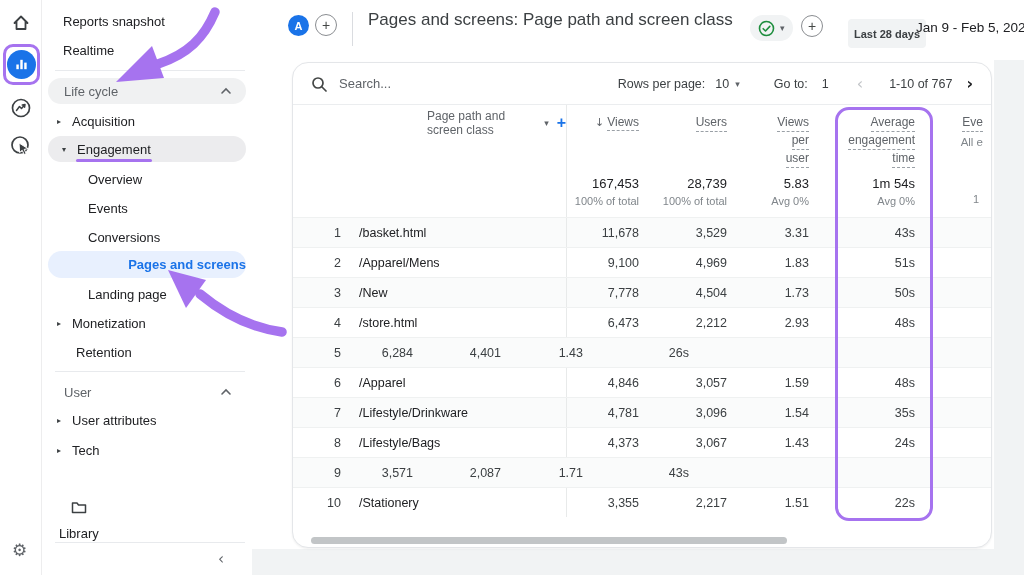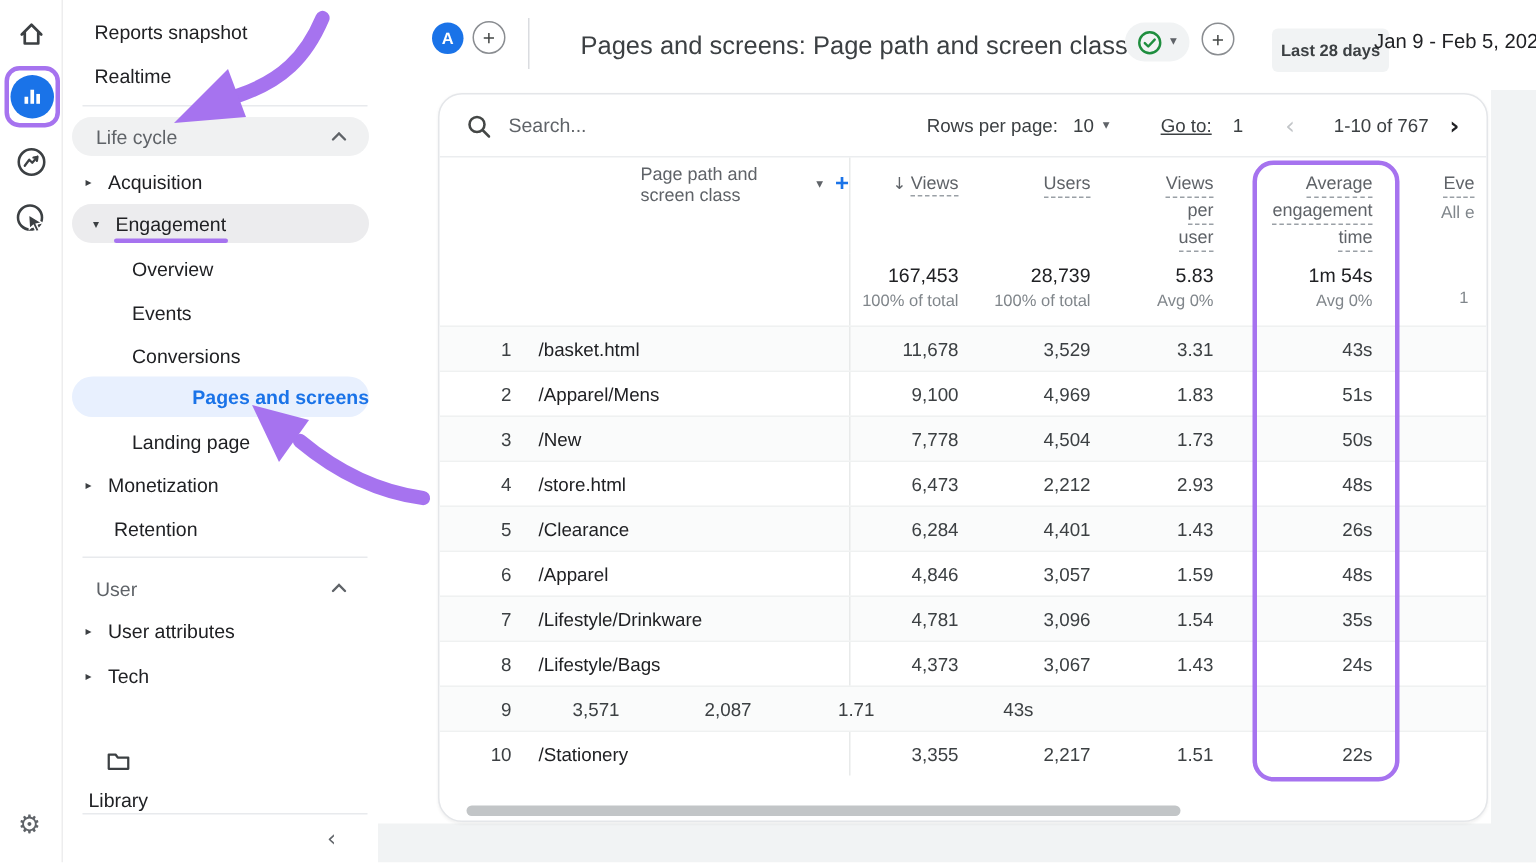--- a/index.html
+++ b/index.html
@@ -30,38 +30,38 @@
   .section-label { color:#5f6368; }
   .chev-up { margin-left:auto; margin-right:14px; }
   .eng-underline { position:absolute; left:28px; bottom:0px; width:76px; height:3px; background:#a673ef; border-radius:2px; }
   .collapse-chev { position:absolute; left:175px; top:550px; font-family:"DejaVu Sans", sans-serif; font-size:15px; color:#5f6368; cursor:pointer; }
 
   
   .topbar { position:absolute; left:252px; top:0; width:772px; height:60px; background:#fff; z-index:3; }
   .avatar { position:absolute; left:36px; top:15px; width:21px; height:21px; border-radius:50%; background:#1a73e8; color:#fff; font-size:11px; font-weight:bold; display:flex; align-items:center; justify-content:center; }
   .plus-circle { position:absolute; width:22px; height:22px; border:1px solid #8a8d91; border-radius:50%; color:#444746; font-size:14px; line-height:20px; text-align:center; cursor:pointer; background:#fff; }
   .top-divider { position:absolute; left:100px; top:12px; height:34px; border-left:1px solid #dadce0; }
-  .page-title { position:absolute; left:116px; top:21px; font-size:17px; color:#3c4043; white-space:nowrap;margin-left:19px; }
+  .page-title { position:absolute; left:116px; top:10px; font-size:17px; color:#3c4043; white-space:nowrap; }
   .check-badge { position:absolute; left:498px; top:15px; height:26px; border-radius:13px; background:#f1f3f4; display:flex; align-items:center; padding:0 8px; gap:5px; cursor:pointer; }
   .date-chip { position:absolute; left:596px; top:19px; height:29px; background:#f1f3f4; border-radius:4px; font-size:11px; font-weight:bold; color:#3c4043; display:flex; align-items:center; padding:0 6px; }
   .date-range { position:absolute; left:664px; top:20px; font-size:13.5px; color:#202124; cursor:pointer; white-space:nowrap; }
 
   
   .right-strip  { position:absolute; left:994px; top:60px; width:30px; height:515px; background:#f1f3f4; }
   .bottom-strip { position:absolute; left:252px; top:549px; width:772px; height:26px; background:#f1f3f4; }
 
   
   .card { position:absolute; left:292px; top:62px; width:700px; height:486px; background:#fff; border:1px solid #e4e6e9; border-radius:16px; overflow:hidden; z-index:2; box-shadow:0 1px 2px rgba(60,64,67,.08); }
   .toolbar { height:42px; display:flex; align-items:center; padding:0 18px; border-bottom:1px solid #ebedef; }
   .search-wrap { display:flex; align-items:center; gap:10px; flex:0 0 auto; }
   .search-input { border:none; outline:none; font-size:13px; color:#5f6368; width:150px; font-family:"Liberation Sans",sans-serif; background:transparent; }
   .search-input::placeholder { color:#5f6368; opacity:1; }
   .toolbar-right { margin-left:auto; display:flex; align-items:center; font-size:12.5px; color:#3c4043;justify-content:flex-end; }
   .rpp-value { margin-left:10px; display:flex; align-items:center; gap:6px; cursor:pointer; }
-  .goto-label { margin-left:34px;text-decoration:underline; }
+  .goto-label { margin-left:34px; }
   .goto-value { margin-left:14px; cursor:pointer; }
   .pg-chev { font-family:"DejaVu Sans", sans-serif; font-size:16px; cursor:pointer; }
   .pg-prev { margin-left:28px; color:#c2c5c8; }
   .pg-range { margin-left:26px; }
   .pg-next { margin-left:14px; color:#202124; font-weight:bold; }
 
   .thead { display:flex; height:64px; font-size:12px; color:#5f6368; }
   .c-num  { width:48px; flex:none; text-align:right; }
   .c-path { width:226px; flex:none; padding-left:18px; border-right:1px solid #e8eaea; }
   .c-views { width:72px; flex:none; } .c-users { width:88px; flex:none; }
@@ -344,21 +344,20 @@
     <div class="c-num">4</div>
     <div class="c-path">/store.html</div>
     <div class="c-views c-m">6,473</div>
     <div class="c-users c-m">2,212</div>
     <div class="c-vpu c-m">2.93</div>
     <div class="c-aet c-m">48s</div>
     <div class="c-event c-m"></div>
   </div>
       <div class="trow odd">
     <div class="c-num">5</div>
-    <div class="c-path">/Clearance</div>
     <div class="c-views c-m">6,284</div>
     <div class="c-users c-m">4,401</div>
     <div class="c-vpu c-m">1.43</div>
     <div class="c-aet c-m">26s</div>
     <div class="c-event c-m"></div>
   </div>
       <div class="trow">
     <div class="c-num">6</div>
     <div class="c-path">/Apparel</div>
     <div class="c-views c-m">4,846</div>

